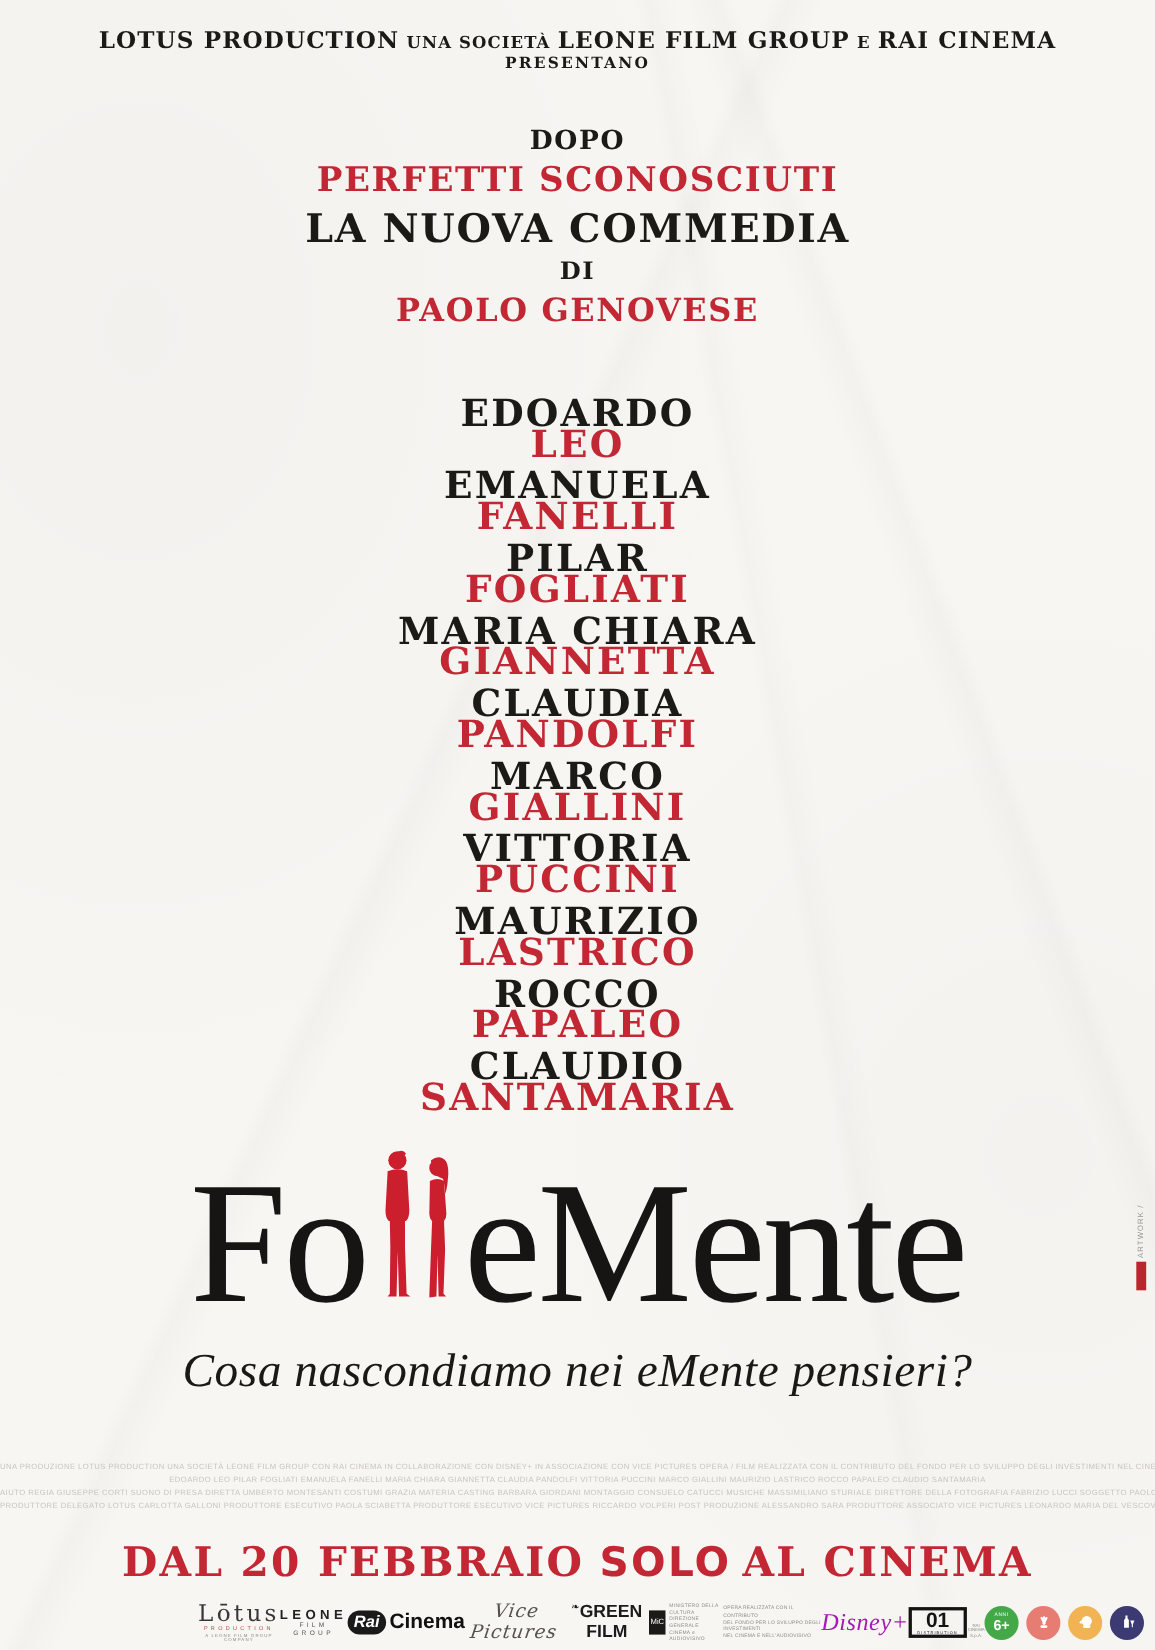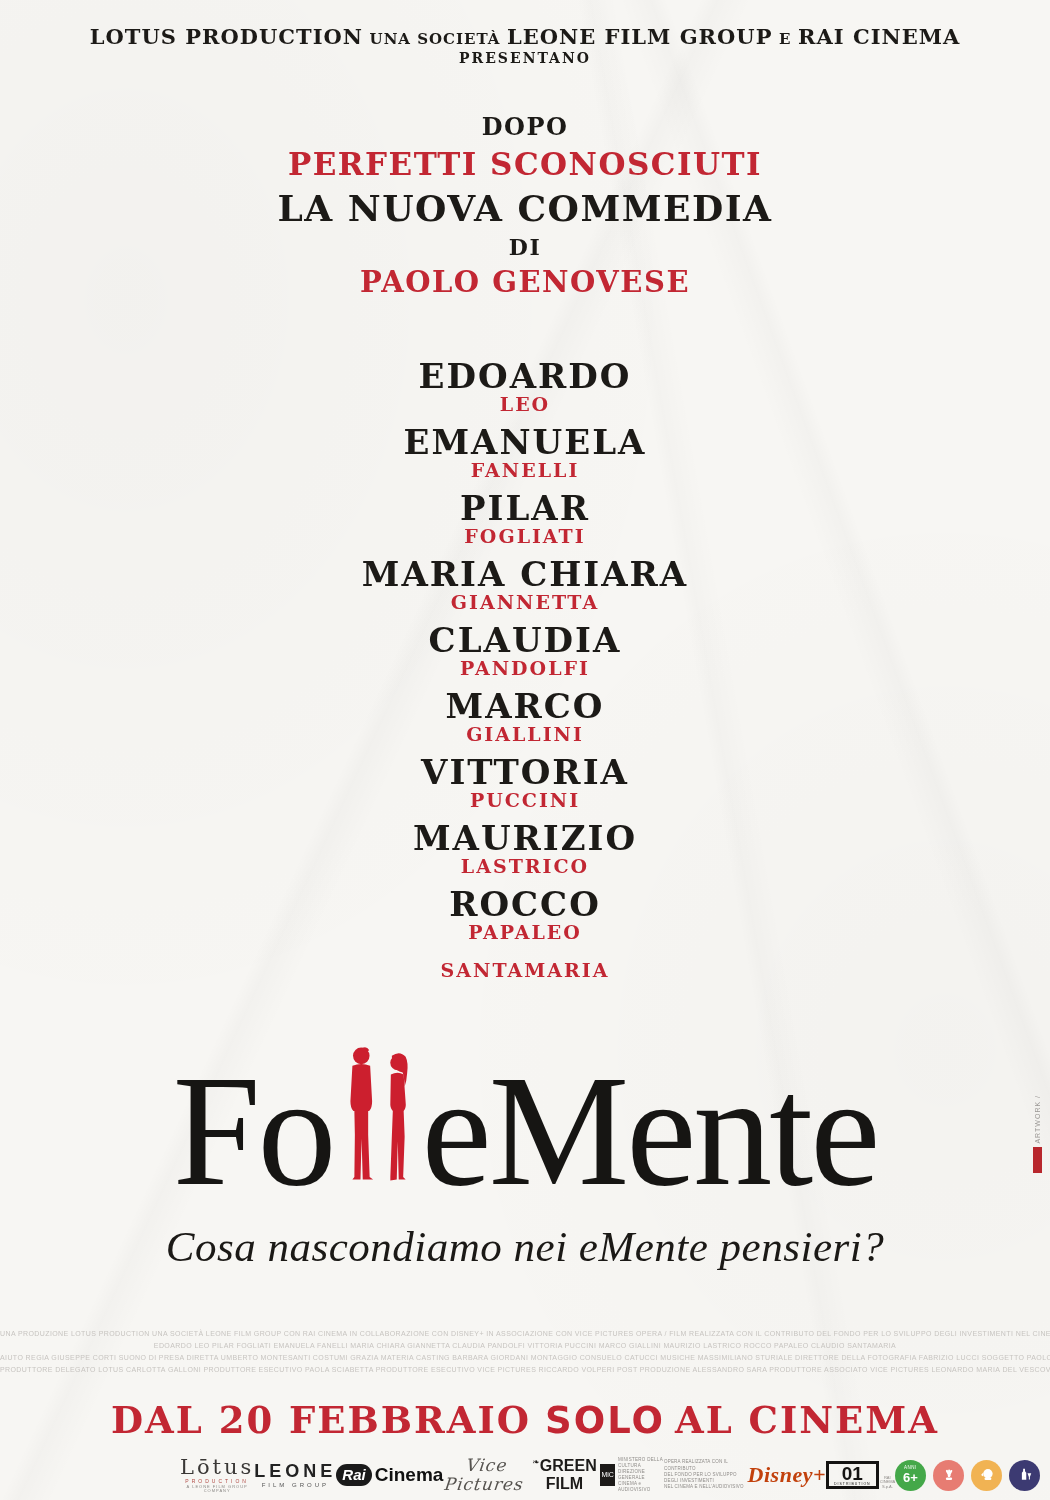--- a/index.html
+++ b/index.html
@@ -31,21 +31,21 @@
   .t-dopo{font-size:24px;color:#1c1a17;}
   .t-perfetti{font-size:31px;color:var(--red);margin-top:4px!important;}
   .t-nuova{font-size:36px;color:#1c1a17;margin-top:6px!important;}
   .t-di{font-size:22px;color:#1c1a17;margin-top:6px!important;}
   .t-paolo{font-size:29px;color:var(--red);margin-top:6px!important;}
 
   
   .cast{top:362px;display:flex;flex-direction:column;gap:10px;align-items:center;}
   .cast-entry{line-height:28px;}
   .cast-first{font-weight:bold;font-size:34px;letter-spacing:2px;color:#1c1a17;}
-  .cast-last{font-weight:bold;font-size:19px;letter-spacing:2px;color:var(--red);}
+  .cast-last{font-weight:bold;font-size:34px;letter-spacing:2px;color:var(--red);}
 
   
   .title{top:1032px;font-family:"Liberation Serif","DejaVu Serif",serif;
          font-size:158px;line-height:1.25;color:#161513;letter-spacing:-3px;white-space:nowrap;}
   .title .couple{height:138px;width:80px;margin:0 2px 0 6px;vertical-align:baseline;}
 
   
   .tagline{top:1222px;font-family:"Liberation Serif","DejaVu Serif",serif;
            font-style:italic;font-size:43px;color:#1b1916;letter-spacing:0.5px;}
 
@@ -60,37 +60,37 @@
   .release .pre{margin-right:4px;}
 
   
   .logobar{position:absolute;left:180px;right:10px;top:1452px;height:46px;
            display:flex;align-items:center;justify-content:space-between;
            font-family:"Liberation Sans","DejaVu Sans",sans-serif;color:#2c2a28;}
   .logo{text-align:center;line-height:1.1;}
   .lotus-name{font-family:"DejaVu Serif",serif;font-size:21px;letter-spacing:3px;color:#3a3836;}
   .lotus-sub{font-size:5px;letter-spacing:3px;color:#b04a44;}
   .lotus-sub2{font-size:4px;letter-spacing:1px;color:#8a8885;}
-  .leone-name{font-size:18px;font-weight:bold;letter-spacing:4px;color:#222;}
+  .leone-name{font-size:12px;font-weight:bold;letter-spacing:4px;color:#222;}
   .leone-sub{font-size:6px;letter-spacing:3px;color:#555;}
   .rai{display:flex;align-items:center;gap:3px;}
   .rai-box{background:#1a1a1a;color:#fff;font-weight:bold;font-size:15px;
            padding:3px 6px;border-radius:11px;font-style:italic;}
   .rai-name{font-weight:bold;font-size:19px;color:#111;}
   .vice-name{font-family:"DejaVu Serif",serif;font-style:italic;font-size:17px;
              letter-spacing:1px;color:#55524e;transform:skewX(-8deg);display:inline-block;}
   .green-name{font-weight:bold;font-size:16px;letter-spacing:0px;color:#1d1b19;}
   .green-leaf{font-size:9px;vertical-align:super;color:#1d1b19;}
   .ministry{display:flex;align-items:center;gap:3px;text-align:left;}
   .ministry-box{width:22px;height:22px;background:#1c1a18;color:#fff;font-size:7px;
                 display:flex;align-items:center;justify-content:center;}
   .ministry-lines div{font-size:4.5px;color:#8e8b88;letter-spacing:0.3px;line-height:1.3;}
   .contrib div{font-size:4.5px;color:#8e8b88;text-align:left;line-height:1.4;letter-spacing:0.2px;}
-  .disney-name{font-family:"Liberation Serif",serif;font-style:italic;font-weight:bold;
-               font-size:22px;color:#c2410c;letter-spacing:0.5px;}
+  .disney-name{font-family:"Liberation Serif",serif;font-style:italic;font-weight:normal;
+               font-size:22px;color:#a21caf;letter-spacing:0.5px;}
   .dist{display:flex;align-items:flex-end;gap:1px;}
   .dist-box{border:3px solid #141312;padding:0 5px;line-height:1;}
   .dist-01{font-weight:bold;font-size:19px;color:#141312;}
   .dist-sub{font-size:3.5px;letter-spacing:1px;color:#141312;}
   .dist-sub2{font-size:4px;color:#8e8b88;}
 
   
   .badges{display:flex;gap:7px;align-items:center;}
   .badge{width:31px;height:31px;border-radius:50%;display:flex;flex-direction:column;
          align-items:center;justify-content:center;color:#fff;}
@@ -160,20 +160,21 @@
     </div>
     <div class="cast-entry">
       <div class="cast-first">MAURIZIO</div>
       <div class="cast-last">LASTRICO</div>
     </div>
     <div class="cast-entry">
       <div class="cast-first">ROCCO</div>
       <div class="cast-last">PAPALEO</div>
     </div>
     <div class="cast-entry">
+      <div class="cast-first">CLAUDIO</div>
       <div class="cast-last">SANTAMARIA</div>
     </div>
   </div>
 
   <div class="center title">
     <span>Fo</span><svg class="couple" viewBox="0 0 80 140" xmlns="http://www.w3.org/2000/svg">
       <g fill="#cc1f2e">
 
         <circle cx="21" cy="10" r="8.4"></circle>
         <path d="M20 3 q6 -4 9 1 l-3 3 z"></path>

